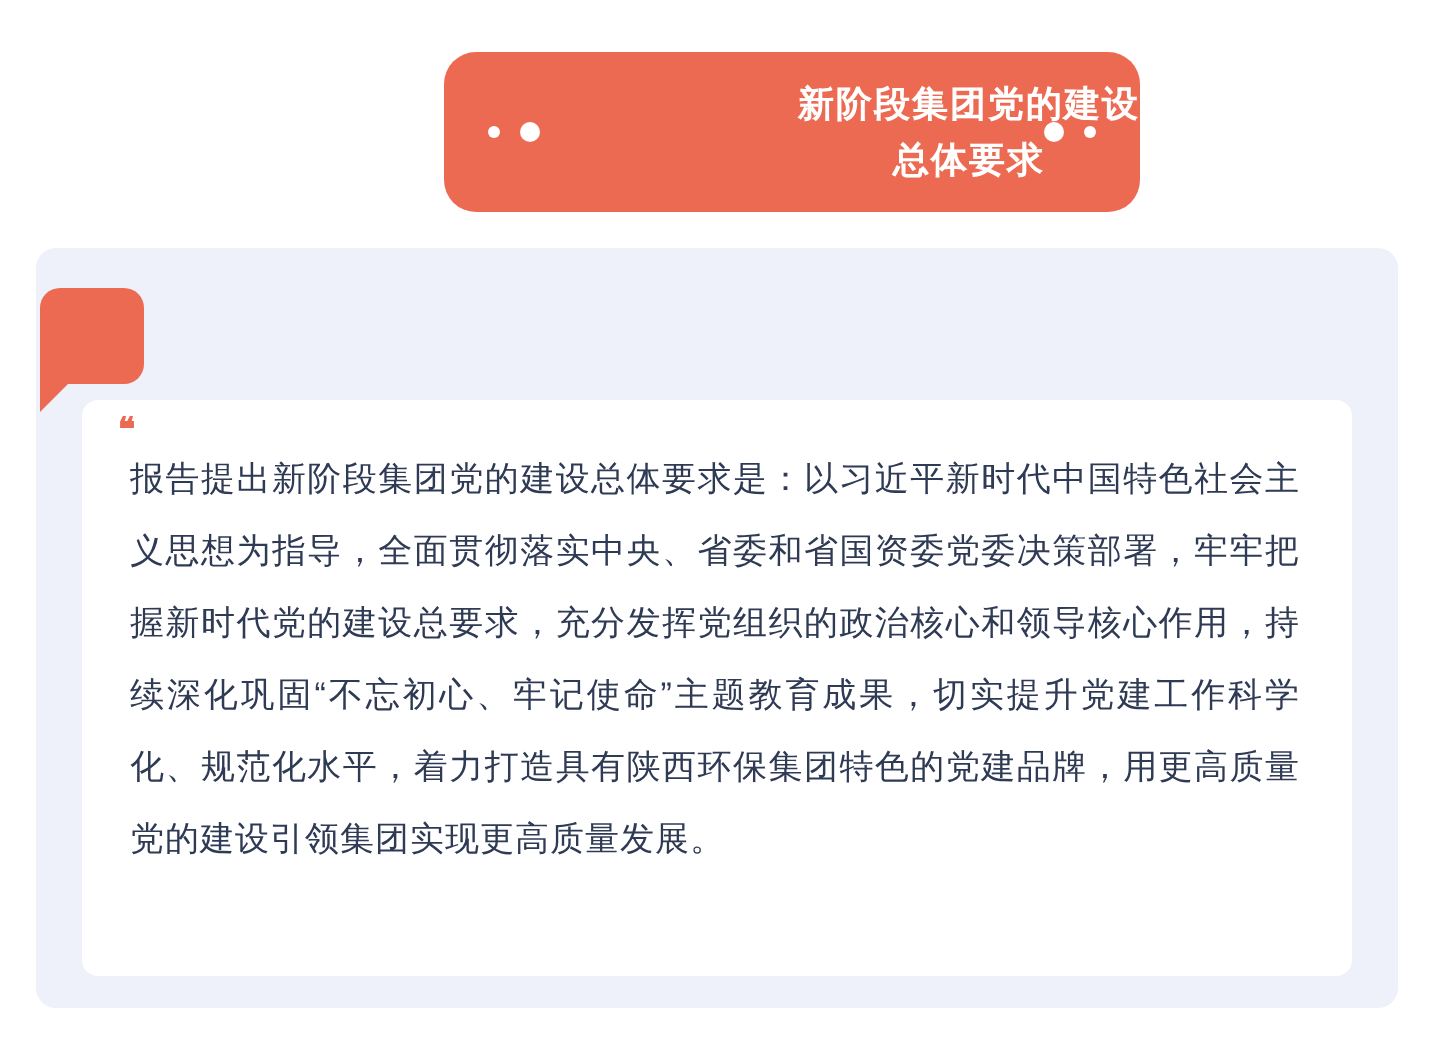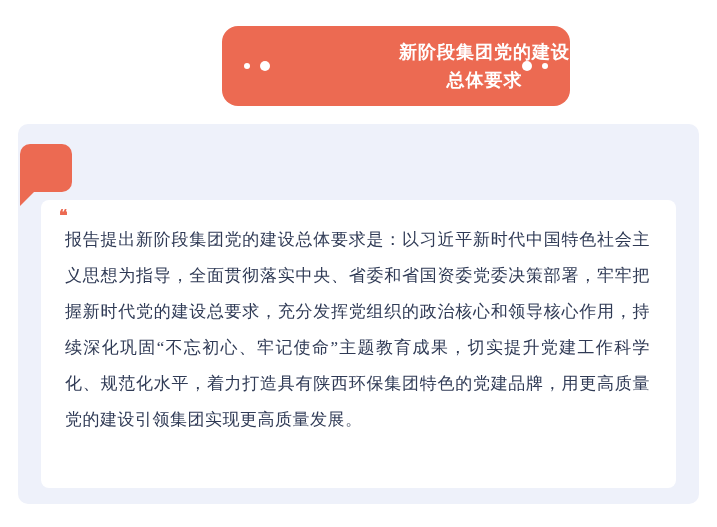--- a/index.html
+++ b/index.html
@@ -118,21 +118,21 @@
     color: #ec6a52;
     font-family: "Liberation Serif", serif;
     font-size: 16px;
     font-weight: bold;
     line-height: 1;
   }
 
   .body-text {
     position: relative;
     color: #2f3a55;
-    font-family: Liberation Serif, serif;
+    font-family: Liberation Sans, sans-serif;
     font-size: 17px;
     line-height: 36px;
     text-align: justify;
     text-justify: inter-ideograph;
     letter-spacing: 0.5px;
     text-indent: 0;
   }
 </style>
 </head>
 <body>

